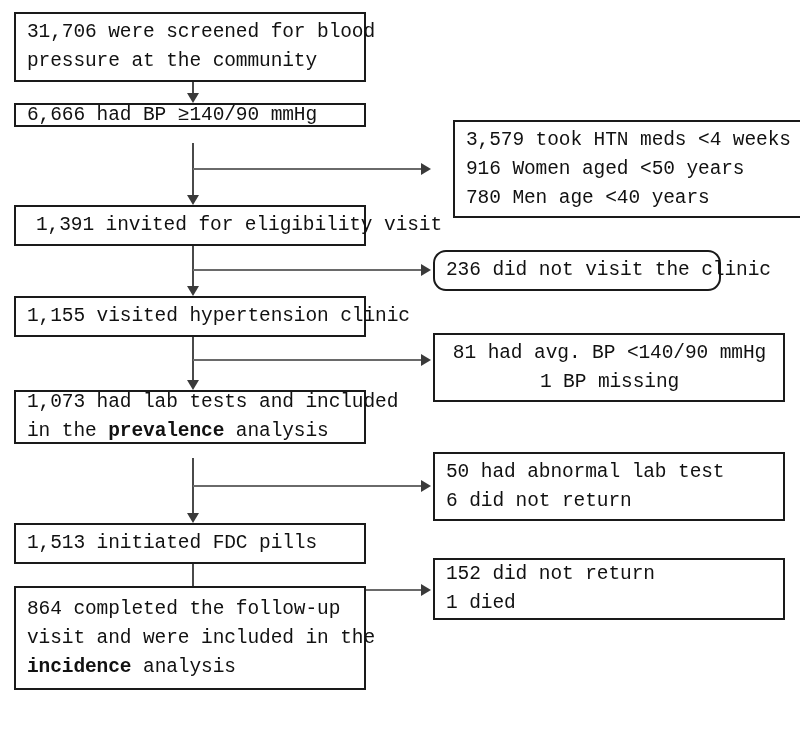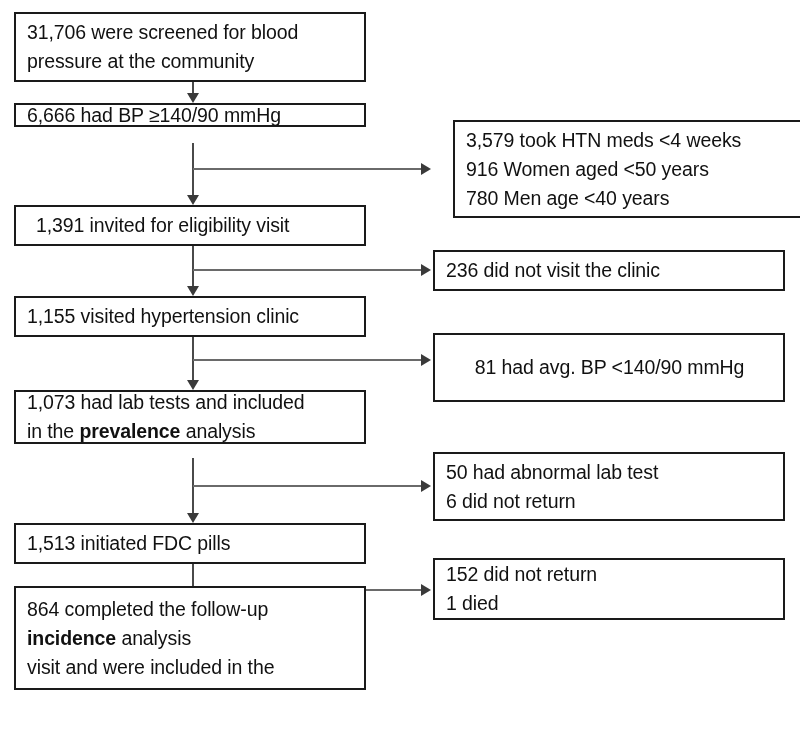--- a/index.html
+++ b/index.html
@@ -18,20 +18,21 @@
   .box {
     position: absolute;
     box-sizing: border-box;
     border: 2px solid #1a1a1a;
     background: #ffffff;
     display: flex;
     flex-direction: column;
     justify-content: center;
     padding: 2px 10px 2px 11px;
     z-index: 3;
+    font-family: Liberation Mono, monospace;
   }
   .box .line {
     font-size: 19.5px;
     line-height: 29px;
     color: #111111;
     white-space: nowrap;
     letter-spacing: -0.1px;
   }
   .box .line b { font-weight: bold; }
 
@@ -121,36 +122,37 @@
     <div class="line">1,073 had lab tests and included</div>
     <div class="line">in the <b>prevalence</b> analysis</div>
   </div>
 
   <div class="box" style="left:14px; top:523px; width:352px; height:41px;">
     <div class="line">1,513 initiated FDC pills</div>
   </div>
 
   <div class="box" style="left:14px; top:586px; width:352px; height:104px;justify-content:center;">
     <div class="line">864 completed the follow-up</div>
+    <div class="line">visit and were included in the</div>
     <div class="line"><b>incidence</b> analysis</div>
-    <div class="line">visit and were included in the</div>
   </div>
 
   <div class="box" style="left:433px; top:120px; width:352px; height:98px;margin-left:20px;">
     <div class="line">3,579 took HTN meds &lt;4 weeks</div>
     <div class="line">916 Women aged &lt;50 years</div>
     <div class="line">780 Men age &lt;40 years</div>
   </div>
 
-  <div class="box" style="left:433px; top:250px; width:352px; height:41px;">
+  <div class="box" style="left:433px; top:250px; width:288px; height:41px;border-radius:13px;">
     <div class="line">236 did not visit the clinic</div>
   </div>
 
   <div class="box" style="left:433px; top:333px; width:352px; height:69px;align-items:center;">
     <div class="line">81 had avg. BP &lt;140/90 mmHg</div>
+    <div class="line">1 BP missing</div>
   </div>
 
   <div class="box" style="left:433px; top:452px; width:352px; height:69px;">
     <div class="line">50 had abnormal lab test</div>
     <div class="line">6 did not return</div>
   </div>
 
   <div class="box" style="left:433px; top:558px; width:352px; height:62px;">
     <div class="line">152 did not return</div>
     <div class="line">1 died</div>

